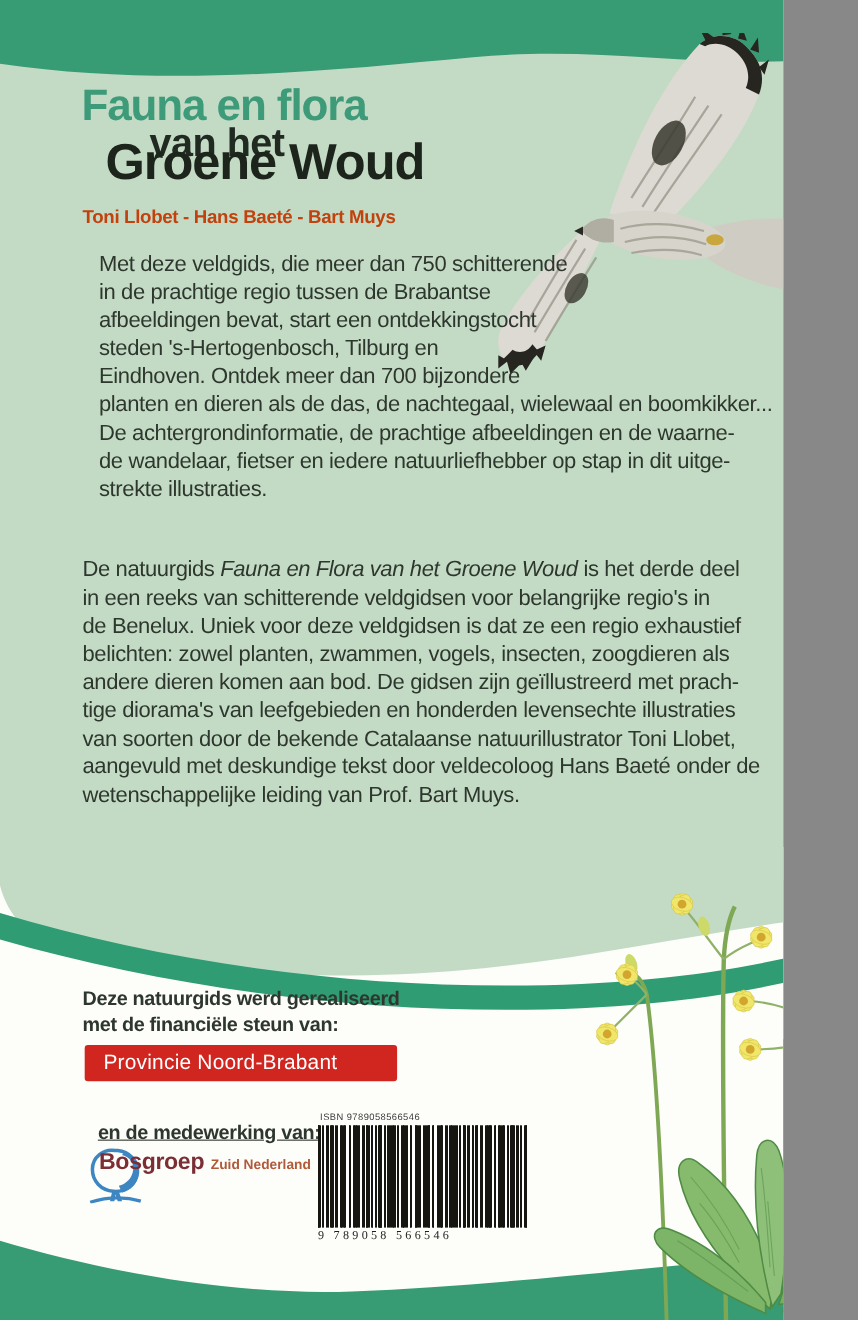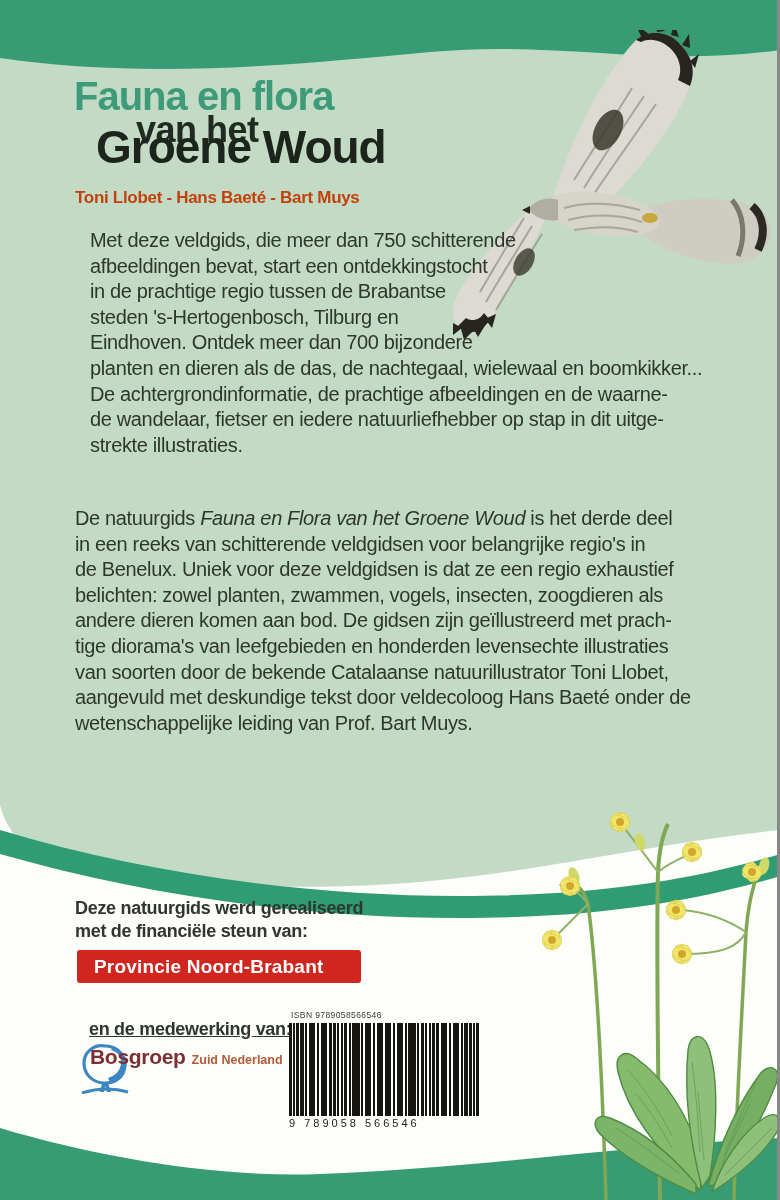--- a/index.html
+++ b/index.html
@@ -1,53 +1,53 @@
 <!DOCTYPE html>
 <html><head>
 <meta charset="utf-8">
 <style>
   html,body{margin:0;padding:0;background:#888;}
   .cover{
-    position:relative;width:777px;height:1200px;overflow:hidden;
+    position:relative;width:712px;height:1200px;overflow:hidden;
     background:#fdfdfa;
     font-family:"Liberation Sans", sans-serif;
   }
   .abs{position:absolute;}
   svg{display:block;}
   
   .panel{left:0;top:0;width:780px;height:800px;background:#c3dbc4;}
   
   .title-accent{left:74px;top:74px;font-size:40px;font-weight:bold;letter-spacing:-1px;color:#3e9b7a;}
   .title-mid{left:136px;top:109px;font-size:36px;font-weight:bold;letter-spacing:-0.5px;color:#202a21;}
   .title-main{left:72px;top:120px;font-size:46px;font-weight:bold;letter-spacing:-1px;color:#1c241c;margin-left:24px;}
   .authors{left:75px;top:188px;font-size:17px;font-weight:bold;letter-spacing:-0.3px;color:#c2410c;}
   .para{color:#2e372e;font-size:20px;letter-spacing:-0.35px;}
   .para .line{height:25.6px;line-height:25.6px;white-space:nowrap;}
   .p1{left:90px;top:228px;}
   .p2{left:75px;top:506px;}
   .p2 i{font-style:italic;}
   .funding-intro{left:75px;top:897px;font-size:18px;font-weight:bold;letter-spacing:-0.3px;color:#2e372e;}
   .funding-intro .fline{height:23px;line-height:23px;white-space:nowrap;}
   .banner{left:77px;top:950px;width:284px;height:33px;background:#d0261f;border-radius:3px;}
-  .banner span{display:block;padding-left:17px;line-height:33px;font-size:19px;font-weight:bold;color:#ffffff;letter-spacing:0.2px;}
+  .banner span{display:block;padding-left:17px;line-height:33px;font-size:19px;font-weight:normal;color:#ffffff;letter-spacing:0.2px;}
   .coop{left:89px;top:1019px;font-size:18px;font-weight:bold;letter-spacing:-0.3px;color:#2e372e;white-space:nowrap;text-decoration:underline;}
   
   .logo-icon{left:80px;top:1042px;}
   .logo-text{left:90px;top:1045px;white-space:nowrap;}
   .logo-name{font-size:21px;font-weight:bold;color:#7c2e35;letter-spacing:-0.3px;}
   .logo-region{font-size:12.5px;font-weight:bold;color:#b15a3a;margin-left:6px;}
   
   .isbn{left:291px;top:1010px;font-size:8.5px;color:#3a3a3a;letter-spacing:0.4px;white-space:nowrap;}
   .bars{left:289px;top:1023px;width:190px;height:93px;background-color:#fff;
     background-image:
       repeating-linear-gradient(90deg,#17150f 0 2px,rgba(0,0,0,0) 2px 4px),
       repeating-linear-gradient(90deg,#17150f 0 1px,rgba(0,0,0,0) 1px 7px),
       repeating-linear-gradient(90deg,#17150f 0 3px,rgba(0,0,0,0) 3px 11px);
   }
-  .digits{left:289px;top:1117px;width:190px;font-family:Liberation Sans, sans-serif;font-size:11px;letter-spacing:3px;color:#1d1d1d;white-space:nowrap;}
+  .digits{left:289px;top:1117px;width:190px;font-family:Liberation Serif, serif;font-size:11px;letter-spacing:3px;color:#1d1d1d;white-space:nowrap;}
 </style>
 </head>
 <body>
 
 <div class="cover">
 
   <div class="abs panel"></div>
 
   <svg class="abs" style="left:0;top:0;" width="780" height="95" viewBox="0 0 780 95">
     <path d="M0,0 H780 V50 C650,68 560,40 430,52 C300,64 150,80 0,58 Z" fill="#379c73"></path>
@@ -89,22 +89,22 @@
     <path d="M78,176 L70,180 L78,184 Z" fill="#2a2923"></path>
   </svg>
 
   <div class="abs title-accent">Fauna en flora</div>
   <div class="abs title-mid">van het</div>
   <div class="abs title-main">Groene Woud</div>
   <div class="abs authors">Toni Llobet - Hans Baeté - Bart Muys</div>
 
   <div class="abs para p1">
     <div class="line">Met deze veldgids, die meer dan 750 schitterende</div>
+    <div class="line">in de prachtige regio tussen de Brabantse</div>
     <div class="line">afbeeldingen bevat, start een ontdekkingstocht</div>
-    <div class="line">in de prachtige regio tussen de Brabantse</div>
     <div class="line">steden 's-Hertogenbosch, Tilburg en</div>
     <div class="line">Eindhoven. Ontdek meer dan 700 bijzondere</div>
     <div class="line">planten en dieren als de das, de nachtegaal, wielewaal en boomkikker...</div>
     <div class="line">De achtergrondinformatie, de prachtige afbeeldingen en de waarne-</div>
     <div class="line">de wandelaar, fietser en iedere natuurliefhebber op stap in dit uitge-</div>
     <div class="line">strekte illustraties.</div>
   </div>
 
   <div class="abs para p2">
     <div class="line"><span>De natuurgids </span><i>Fauna en Flora van het Groene Woud</i><span> is het derde deel</span></div>

